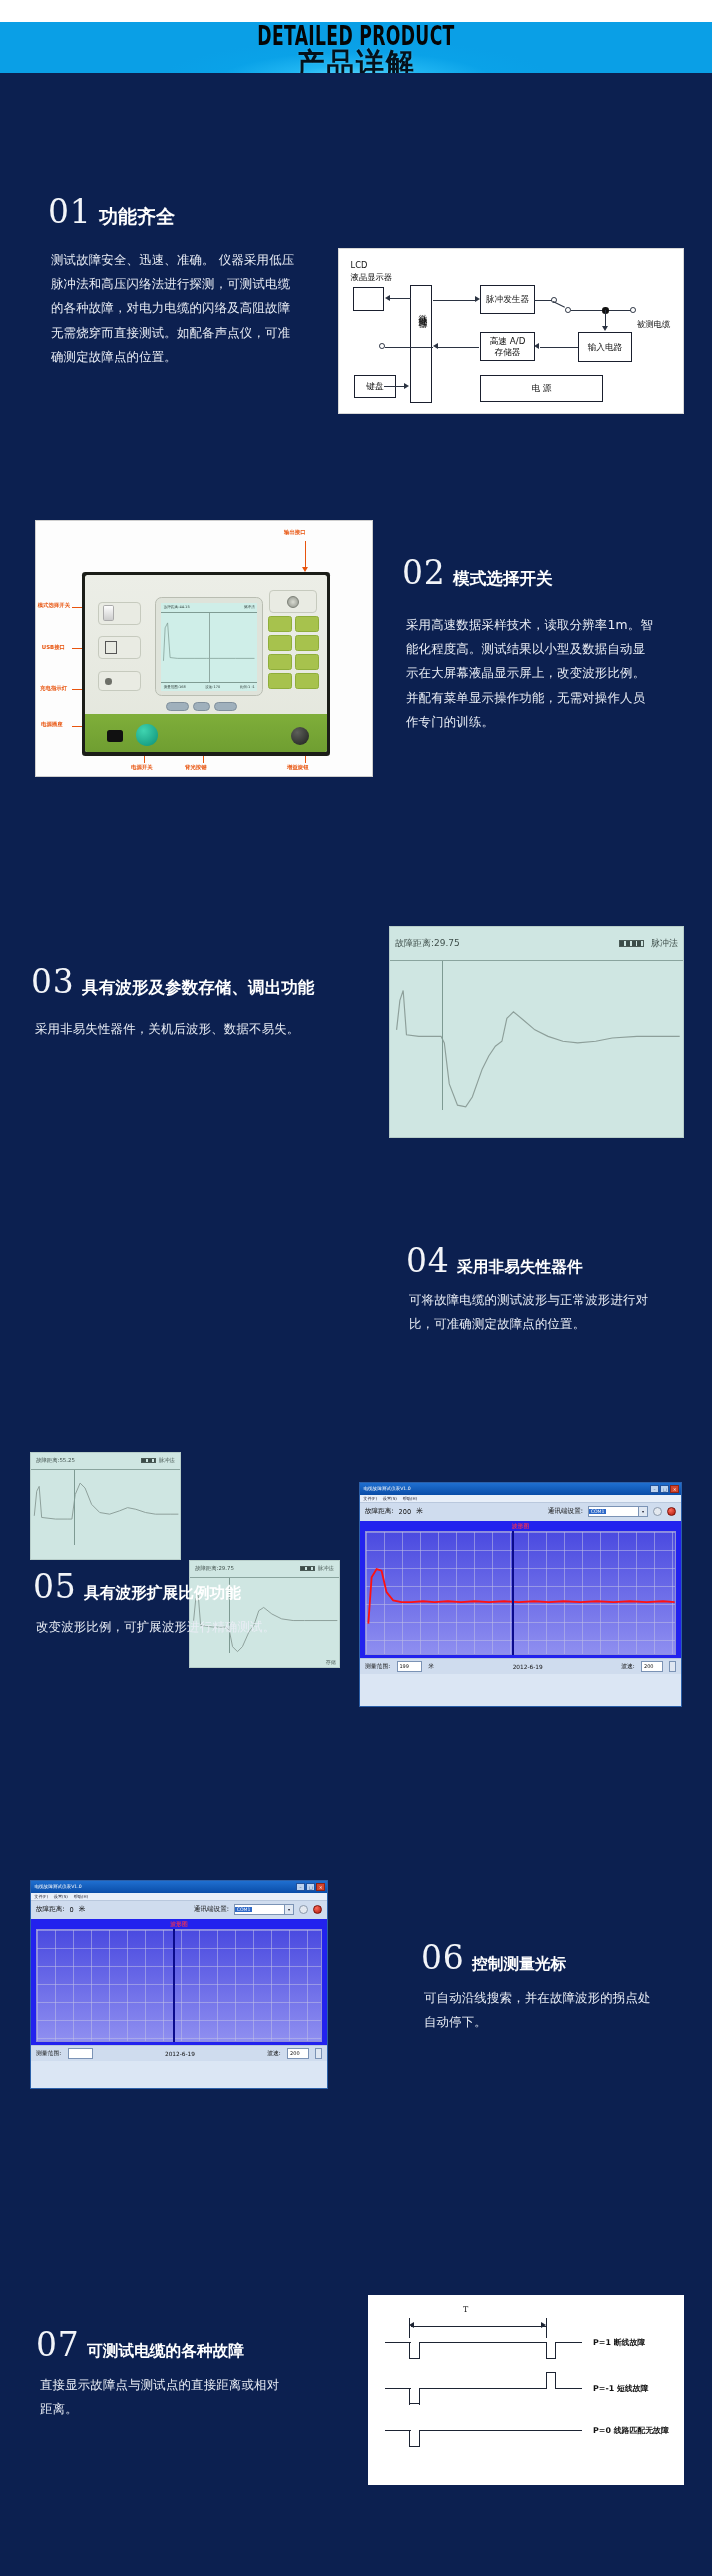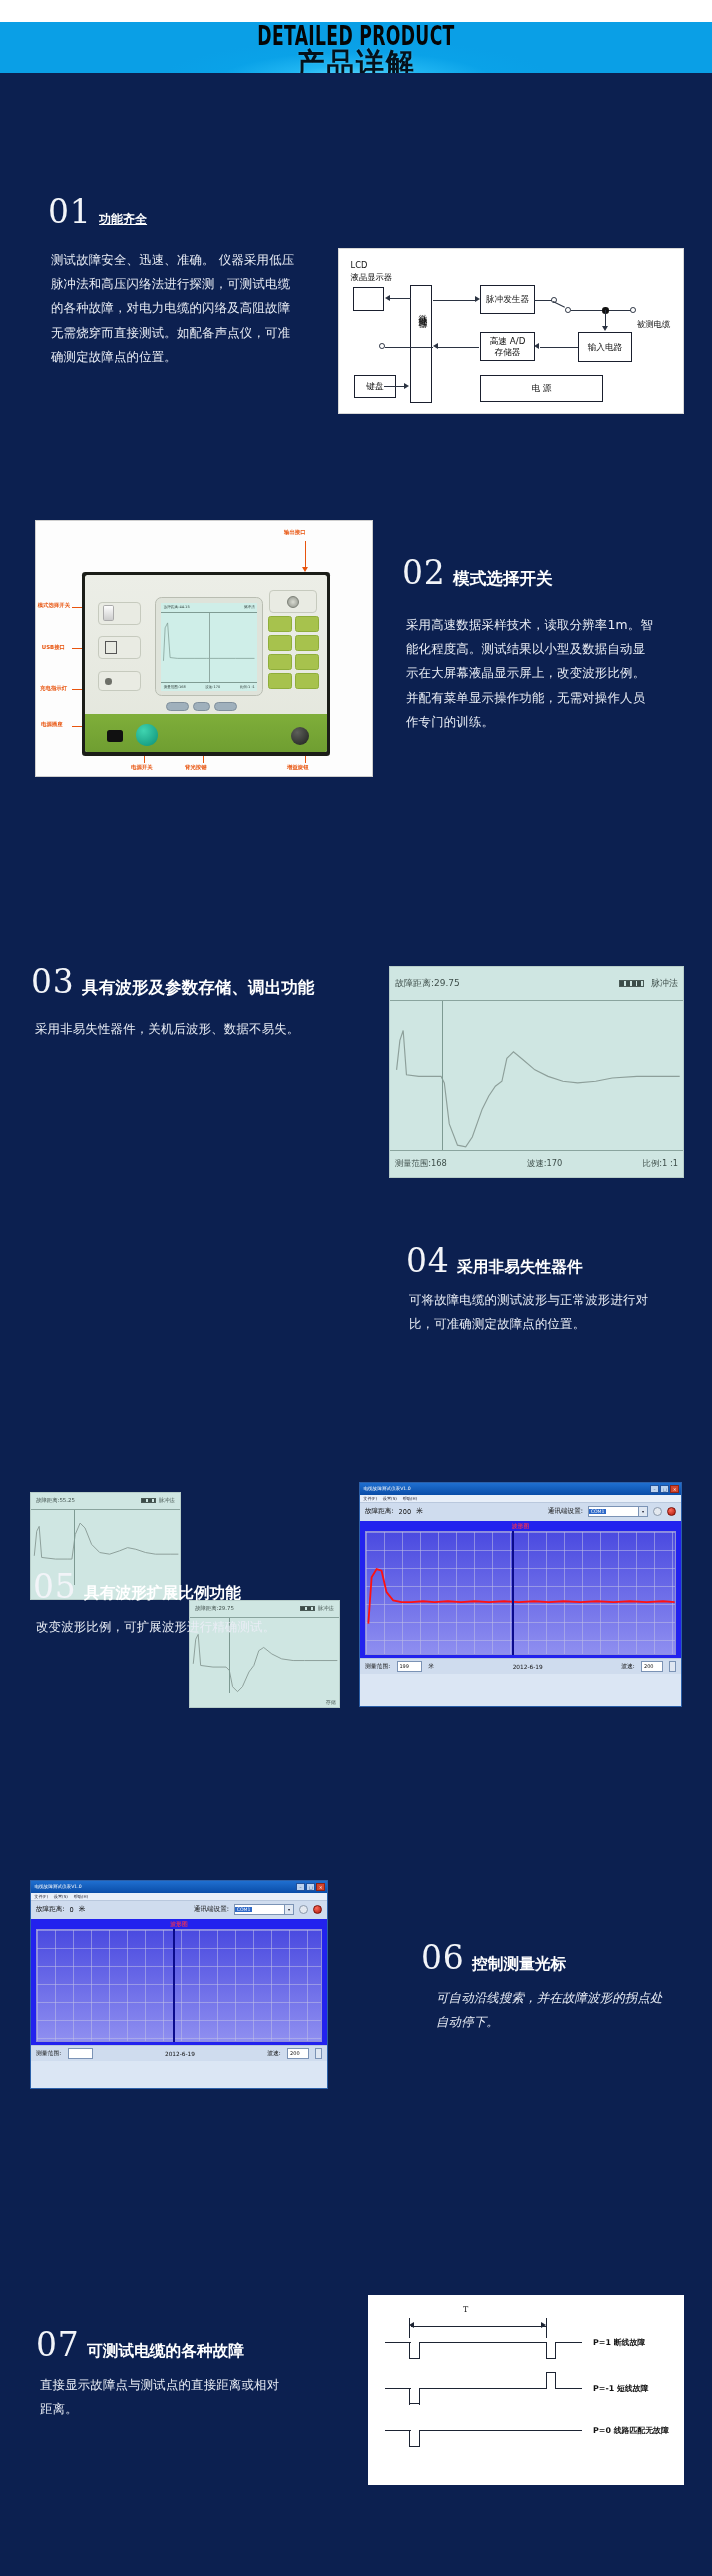--- a/index.html
+++ b/index.html
@@ -58,21 +58,21 @@
   .sec-head { display:flex; align-items:baseline; gap:7.5px; }
   .sec-body {
     font-family:"DejaVu Sans", sans-serif;
     color:#e9edf5; font-size:12.4px; line-height:1.95; letter-spacing:0.2px;
   }
 
   .blk { position:absolute; }
 
   
   #sec01-head { left:48px; top:195px; }
-  #sec01-head .sec-title { font-size:12px;text-decoration:underline; }
+  #sec01-head .sec-title { font-size:19px; }
   #sec01-text { left:51px; top:248px; width:248px; }
 
   
   #diagram01 {
     left:338px; top:248px; width:346px; height:166px;
     background:#ffffff; border:0.8px solid #d8d8d8;
   }
   .dg-box { position:absolute; border:1.2px solid #1a1f2e; background:#fff;
             display:flex; align-items:center; justify-content:center;
             font-size:8.7px; color:#111; text-align:center; line-height:1.25; }
@@ -139,21 +139,21 @@
              background:radial-gradient(circle at 35% 30%, #3fd4b0, #0d8f76); }
   .dev-socket { position:absolute; width:16.6px; height:11.6px; border-radius:2.5px; background:#111; }
   .dev-backlit { position:absolute; left:81px; bottom:40px; width:79px; height:10px; }
   .dev-bl-pill { position:absolute; height:9px; background:#9fb0bc; border-radius:5px;
                  border:0.8px solid #7f8f9c; }
 
   
   #sec03-head { left:31px; top:965px; }
   #sec03-head .sec-title { font-size:16.6px; }
   #sec03-text { left:35px; top:1017px; width:298px; }
-  #wave03 { left:389px; top:926px; width:295px; height:212px;margin-top:40px; }
+  #wave03 { left:389px; top:926px; width:295px; height:212px; }
 
   
   .wph { background:#cfe6e2; border:0.8px solid #b7cdc9; position:relative; overflow:hidden;
          font-family:"DejaVu Sans", sans-serif; }
   .wph .hdr { position:absolute; left:0; top:0; width:100%; height:16%;
               border-bottom:0.8px solid #8aa49e; display:flex; justify-content:space-between;
               align-items:center; padding:0 5px; color:#3f4f4b; }
   .wph .ftr { position:absolute; left:0; bottom:0; width:100%; height:13%;
               border-top:0.8px solid #8aa49e; display:flex; justify-content:space-between;
               align-items:center; padding:0 5px; color:#3f4f4b; }
@@ -172,21 +172,21 @@
   
   #sec05-head { left:33px; top:1570px; }
   #sec05-head .sec-title { font-size:15.7px; }
   #sec05-text { left:36px; top:1615px; width:248px; }
   #app05 { left:359px; top:1482px; width:323px; height:225px; }
 
   
   #app06 { left:30px; top:1880px; width:298px; height:209px; }
   #sec06-head { left:421px; top:1941px; }
   #sec06-head .sec-title { font-size:15.7px; }
-  #sec06-text { left:436px; top:1986px; width:232px;font-style:italic; }
+  #sec06-text { left:424px; top:1986px; width:232px; }
 
   
   #sec07-head { left:36px; top:2328px; }
   #sec07-head .sec-title { font-size:15.7px; }
   #sec07-text { left:40px; top:2373px; width:248px; }
   #pulse07 { left:368px; top:2295px; width:316px; height:190px; background:#fff; }
 
   
   .winapp { position:absolute; background:#dbe6f4; border:0.8px solid #2b5fa8; overflow:hidden;
             font-family:"DejaVu Sans", sans-serif; }
@@ -408,25 +408,20 @@
     <span><span>故障距离:</span><span>29.75</span></span>
     <span style="display:flex;align-items:center;gap:6.6px;">
       <span class="batt"></span>
       <span>脉冲法</span>
     </span>
   </div>
   <svg viewBox="0 0 356 182" preserveAspectRatio="none">
     <polyline points="8,84 12,48 16,36 20,90 35,92 55,92 62,92 66,100 72,150 82,176 92,178 100,166 112,132 120,116 128,104 136,98 142,70 150,62 162,72 176,84 192,92 210,98 228,100 250,98 270,94 300,92 330,92 352,92" fill="none" stroke="#8d9f9a" stroke-width="1.4"></polyline>
   </svg>
   <div class="cursor" style="left:52px; top:16%; height:71%;"></div>
-  <div class="ftr" style="font-size:8.3px;">
-    <span><span>测量范围:</span><span>168</span></span>
-    <span><span>波速:</span><span>170</span></span>
-    <span><span>比例:</span><span>1 :1</span></span>
-  </div>
 </div>
 
 <div class="blk wph" id="wave04a">
   <div class="hdr" style="font-size:5.4px;">
     <span><span>故障距离:</span><span>55.25</span></span>
     <span style="display:flex;align-items:center;gap:3.3px;">
       <span class="batt" style="width:15px;height:5px;"></span>
       <span>脉冲法</span>
     </span>
   </div>

